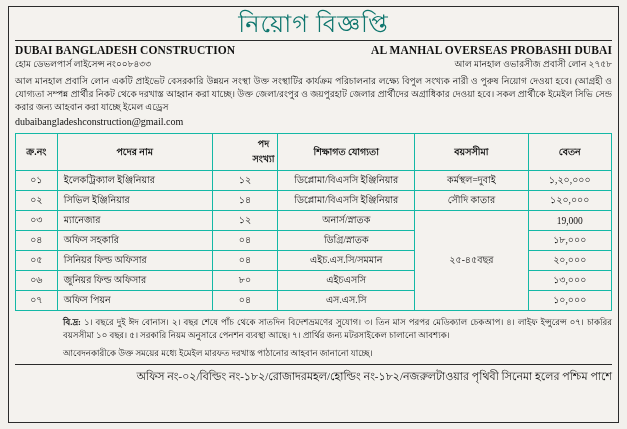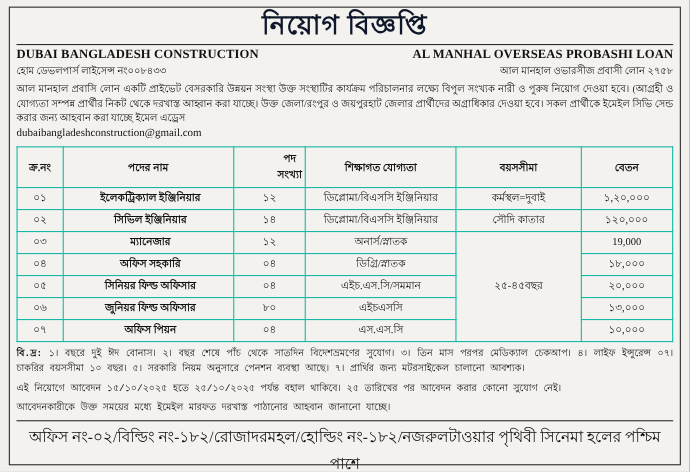--- a/index.html
+++ b/index.html
@@ -12,70 +12,70 @@
   .sheet{
     position:absolute;left:8px;top:6px;right:8px;bottom:6px;
     background:#f4f2ee;
     border:1px solid #2b2b2b;
     box-sizing:border-box;
     padding:4px 6px 4px 6px;
   }
   .title{
     text-align:center;
     font-family:"Liberation Serif", serif;
-    font-weight:bold;
+    font-weight:normal;
     font-size:24px;
     letter-spacing:1px;
-    color:#0f172a;
+    color:#0f766e;
     line-height:1.05;
     margin:1px 0 3px 0;
   }
   .rule{height:1px;background:#2b2b2b;margin:2px 0 3px 0;}
   .orgrow{display:flex;justify-content:space-between;align-items:flex-start;font-family:"Liberation Serif", serif;}
   .orgname{font-size:11.5px;font-weight:bold;color:#111;letter-spacing:.1px;}
   .orgright{text-align:right;}
   .lic{font-size:9px;color:#111;margin-top:1px;}
   .para{
     font-size:9px;line-height:1.45;color:#111;text-align:justify;
     font-family:"Liberation Serif", serif;
     margin-top:3px;
   }
   .contactline{font-size:10px;line-height:1.5;color:#111;font-family:"Liberation Serif", serif;}
   table{border-collapse:collapse;width:100%;margin-top:4px;font-family:"Liberation Serif", serif;}
   th,td{border:1px solid #14b8a6;font-size:9.5px;color:#111;text-align:center;padding:2px 2px;}
   thead th{font-weight:bold;font-size:9.5px;padding:3px 2px;}
-  td.post{text-align:center;padding-left:6px;font-weight:bold;}
+  td.post{text-align:left;padding-left:6px;}
   .col-sl{width:7%;}
   .col-post{width:26%;}
   .col-num{width:11%;padding-left:39px;}
   .col-edu{width:23%;}
   .col-age{width:19%;}
   .col-sal{width:14%;}
-  .notes{font-size:8.6px;line-height:1.5;color:#111;text-align:justify;font-family:Liberation Mono, monospace;margin-top:5px;}
+  .notes{font-size:8.6px;line-height:1.5;color:#111;text-align:justify;font-family:Liberation Serif, serif;margin-top:5px;margin-left:48px;}
   .notes b{font-weight:bold;}
   .footrule{height:1px;background:#2b2b2b;margin:4px 0 3px 0;}
-  .office{font-size:14px;color:#111;text-align:center;font-family:"Liberation Serif", serif;}
+  .office{font-size:11px;color:#111;text-align:right;font-family:"Liberation Serif", serif;}
   .bottomline{display:flex;justify-content:space-between;align-items:flex-end;}
 </style>
 </head>
 <body>
 
 <div class="page">
   <div class="sheet">
 
     <div class="title">নিয়োগ বিজ্ঞপ্তি</div>
     <div class="rule"></div>
 
     <div class="orgrow">
       <div>
         <div class="orgname">DUBAI BANGLADESH CONSTRUCTION</div>
         <div class="lic">হোম ডেভলপার্স লাইসেন্স নং০০৮৪৩৩</div>
       </div>
       <div class="orgright">
-        <div class="orgname">AL MANHAL OVERSEAS PROBASHI LOAN</div>
+        <div class="orgname">AL MANHAL OVERSEAS PROBASHI DUBAI</div>
         <div class="lic">আল মানহাল ওভারসীজ প্রবাসী লোন ২৭৫৮</div>
       </div>
     </div>
 
     <div class="para">আল মানহাল প্রবাসি লোন একটি প্রাইভেট বেসরকারি উন্নয়ন সংস্থা উক্ত সংস্থাটির কার্যক্রম পরিচালনার লক্ষ্যে বিপুল সংখ্যক নারী ও পুরুষ নিয়োগ দেওয়া হবে। (আগ্রহী ও যোগ্যতা সম্পন্ন প্রার্থীর নিকট থেকে দরখাস্ত আহ্বান করা যাচ্ছে। উক্ত জেলা/রংপুর ও জয়পুরহাট জেলার প্রার্থীদের অগ্রাধিকার দেওয়া হবে। সকল প্রার্থীকে ইমেইল সিভি সেন্ড করার জন্য আহবান করা যাচ্ছে ইমেল এড্রেস</div>
     <div class="contactline">dubaibangladeshconstruction@gmail.com</div>
 
     <table>
       <thead>
         <tr>
@@ -142,21 +142,20 @@
         </tr>
       </tbody>
     </table>
 
     <div class="notes">
       <b>বি.দ্র:</b>
       <span>১। বছরে দুই ঈদ বোনাস। ২। বছর শেষে পাঁচ থেকে সাতদিন বিদেশভ্রমণের সুযোগ। ৩। তিন মাস পরপর মেডিক্যাল চেকআপ। ৪। লাইফ ইন্সুরেন্স ০৭। চাকরির বয়সসীমা ১০ বছর। ৫। সরকারি নিয়ম অনুসারে পেনশন ব্যবস্থা আছে। ৭। প্রার্থির জন্য মটরসাইকেল চালানো আবশ্যক।</span>
     </div>
 
 
-    <div class="notes">এই নিয়োগে আবেদন ১৫/১০/২০২৫ হতে ২৫/১০/২০২৫ পর্যন্ত বহাল থাকিবে। ২৫ তারিখের পর আবেদন করার কোনো সুযোগ নেই।</div>
     <div class="notes">আবেদনকারীকে উক্ত সময়ের মধ্যে ইমেইল মারফত দরখাস্ত পাঠানোর আহবান জানানো যাচ্ছে।</div>
 
     <div class="footrule"></div>
     <div class="office">অফিস নং-০২/বিল্ডিং নং-১৮২/রোজাদরমহল/হোল্ডিং নং-১৮২/নজরুলটাওয়ার পৃথিবী সিনেমা হলের পশ্চিম পাশে</div>
     <div class="bottomline">
       
     </div>
 
   </div>
 </div>

